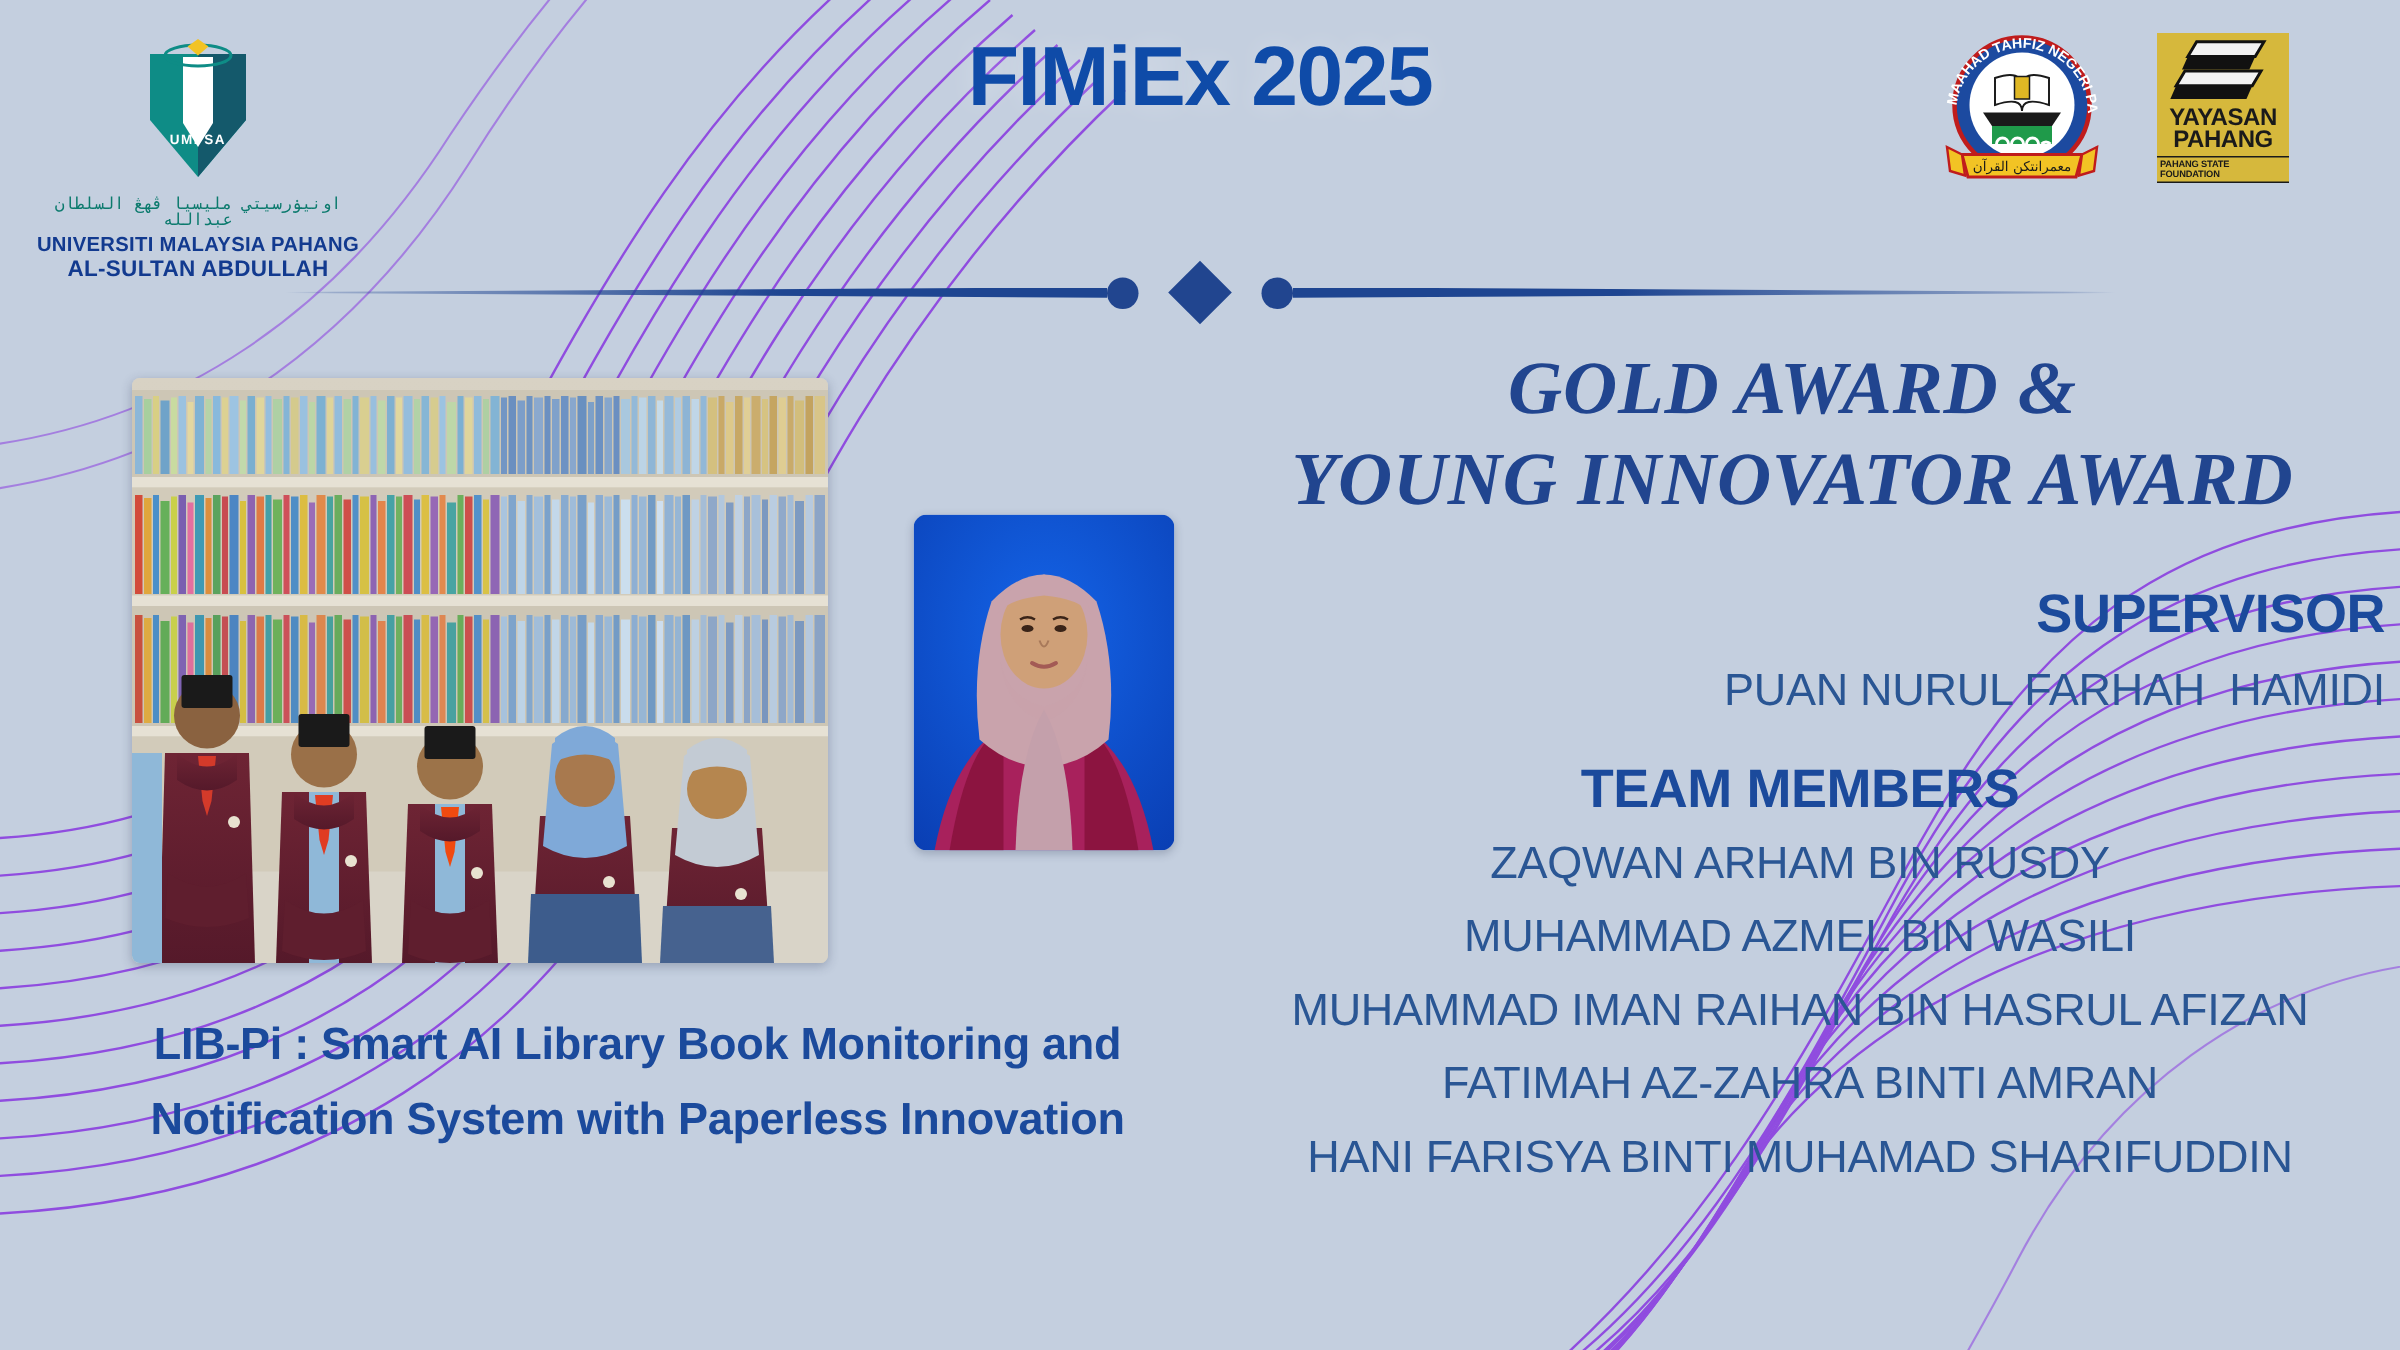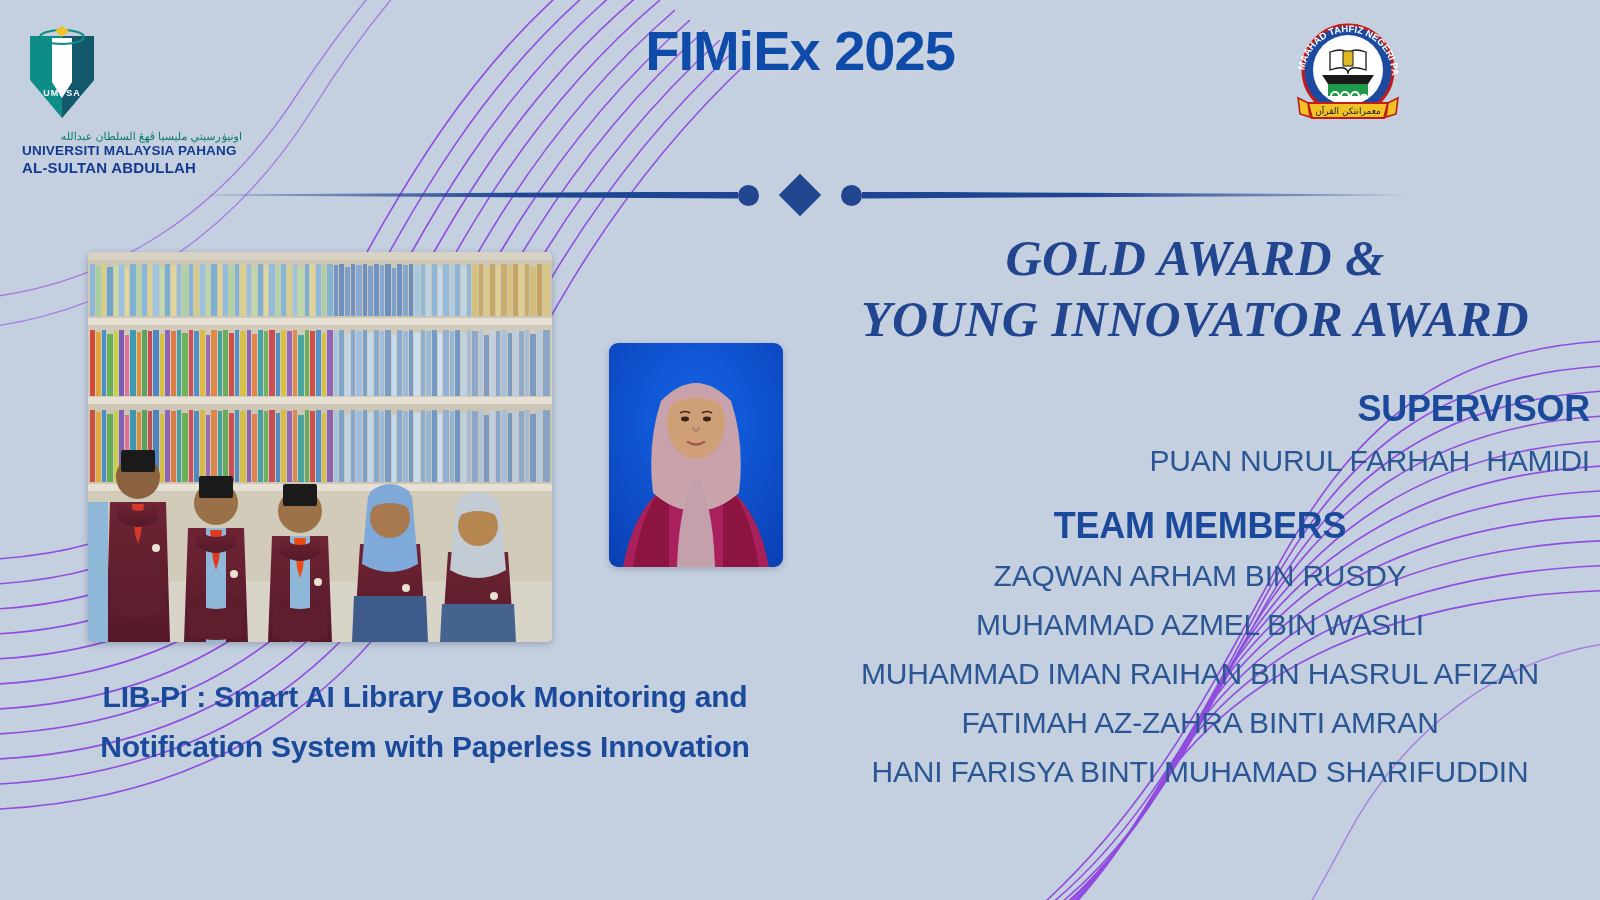--- a/index.html
+++ b/index.html
@@ -8,23 +8,23 @@
     background:#c4cfdf;
     font-family:"Liberation Sans", sans-serif;
     position:relative;
   }
   #poster{position:absolute;inset:0;width:1600px;height:900px;overflow:hidden;}
 
   
   .swirl-layer{position:absolute;inset:0;pointer-events:none;}
 
   
-  .umpsa-block{position:absolute;left:22px;top:18px;width:220px;}
+  .umpsa-block{position:absolute;left:22px;top:18px;width:220px;text-align:center;}
   .umpsa-shield{position:relative;width:80px;height:105px;margin:0 auto;}
-  .umpsa-arabic{font-family:Liberation Sans, sans-serif;font-size:11px;color:#0b7a6d;line-height:1;margin-top:4px;direction:rtl;}
+  .umpsa-arabic{font-family:Liberation Mono, monospace;font-size:11px;color:#0b7a6d;line-height:1;margin-top:4px;direction:rtl;}
   .umpsa-l1{font-size:13.5px;font-weight:bold;color:#123a8f;letter-spacing:.2px;line-height:1.15;margin-top:1px;}
   .umpsa-l2{font-size:15px;font-weight:bold;color:#123a8f;letter-spacing:.2px;line-height:1.15;}
 
   .mtnp-logo{position:absolute;left:1290px;top:18px;width:116px;height:108px;}
   .yp-logo{position:absolute;left:1438px;top:22px;width:88px;height:100px;background:#d6b83c;
            display:flex;flex-direction:column;align-items:center;justify-content:flex-start;}
   .yp-books{width:100%;height:50px;position:relative;}
   .yp-t1{font-size:16px;font-weight:bold;color:#1a1a1a;line-height:.95;letter-spacing:-.3px;}
   .yp-t2{font-size:16px;font-weight:bold;color:#1a1a1a;line-height:1;letter-spacing:-.3px;}
   .yp-t3{font-size:6.2px;font-weight:bold;color:#1a1a1a;margin-top:2px;border-top:1.5px solid #1a1a1a;
@@ -151,20 +151,31 @@
         <path d="M51,78 a4,4 0 0,1 8,0"></path>
       <path d="M61,78 a4,4 0 0,1 8,0"></path>
         <path d="M71,78 a4,4 0 0,1 6,0"></path>
     </g>
     <path d="M18,85 L98,85 L94,100 L22,100 Z" fill="#f2c324" stroke="#c01c1c" stroke-width="2"></path>
     <path d="M18,85 L8,80 L10,96 L20,99 Z" fill="#f2c324" stroke="#c01c1c" stroke-width="1.6"></path>
     <path d="M98,85 L108,80 L106,96 L96,99 Z" fill="#f2c324" stroke="#c01c1c" stroke-width="1.6"></path>
     <text x="58" y="96" font-family="DejaVu Sans, sans-serif" font-size="9" fill="#1a1a1a" text-anchor="middle">معمرانتكن القرآن</text>
   </svg>
 
+  <div class="yp-logo">
+    <svg class="yp-books" viewBox="0 0 88 50">
+      <path d="M26,6 L72,6 L66,16 L20,16 Z" fill="#f2f2f2" stroke="#111" stroke-width="2"></path>
+      <path d="M20,16 L66,16 L62,25 L16,25 Z" fill="#111"></path>
+      <path d="M18,26 L70,26 L64,36 L12,36 Z" fill="#f2f2f2" stroke="#111" stroke-width="2"></path>
+      <path d="M12,36 L64,36 L60,45 L8,45 Z" fill="#111"></path>
+    </svg>
+    <div class="yp-t1">YAYASAN</div>
+    <div class="yp-t2">PAHANG</div>
+    <div class="yp-t3">PAHANG STATE FOUNDATION</div>
+  </div>
 
   <div class="main-title">FIMiEx 2025</div>
 
   <div class="divider">
     <div class="div-line left"></div>
     <div class="div-dot"></div>
     <div class="div-diamond"></div>
     <div class="div-dot"></div>
     <div class="div-line right"></div>
   </div>

